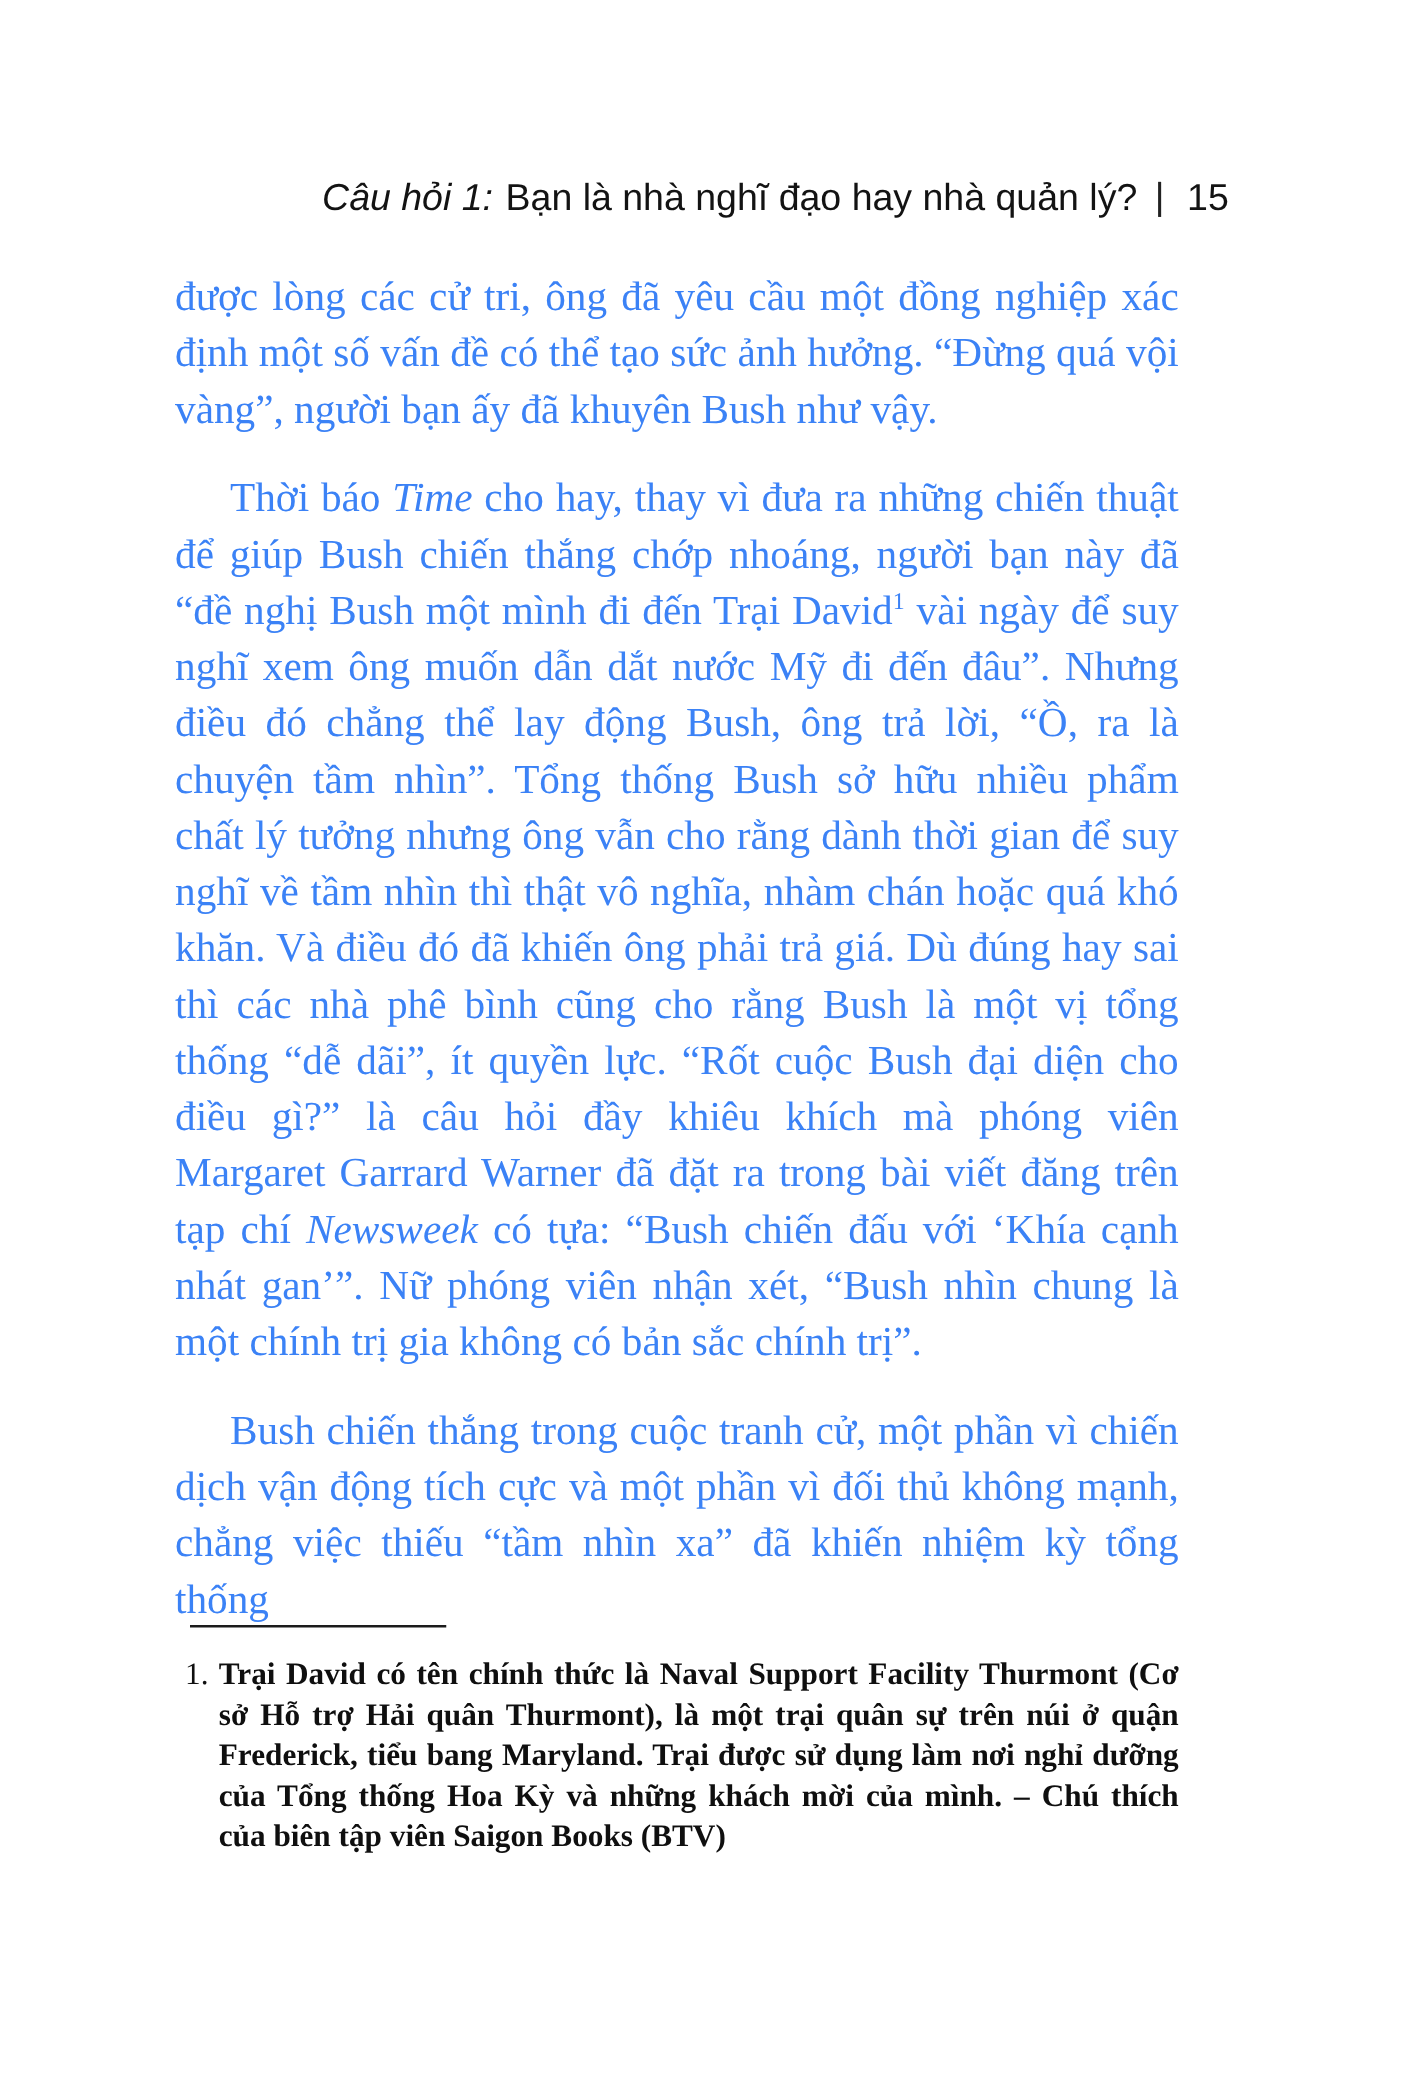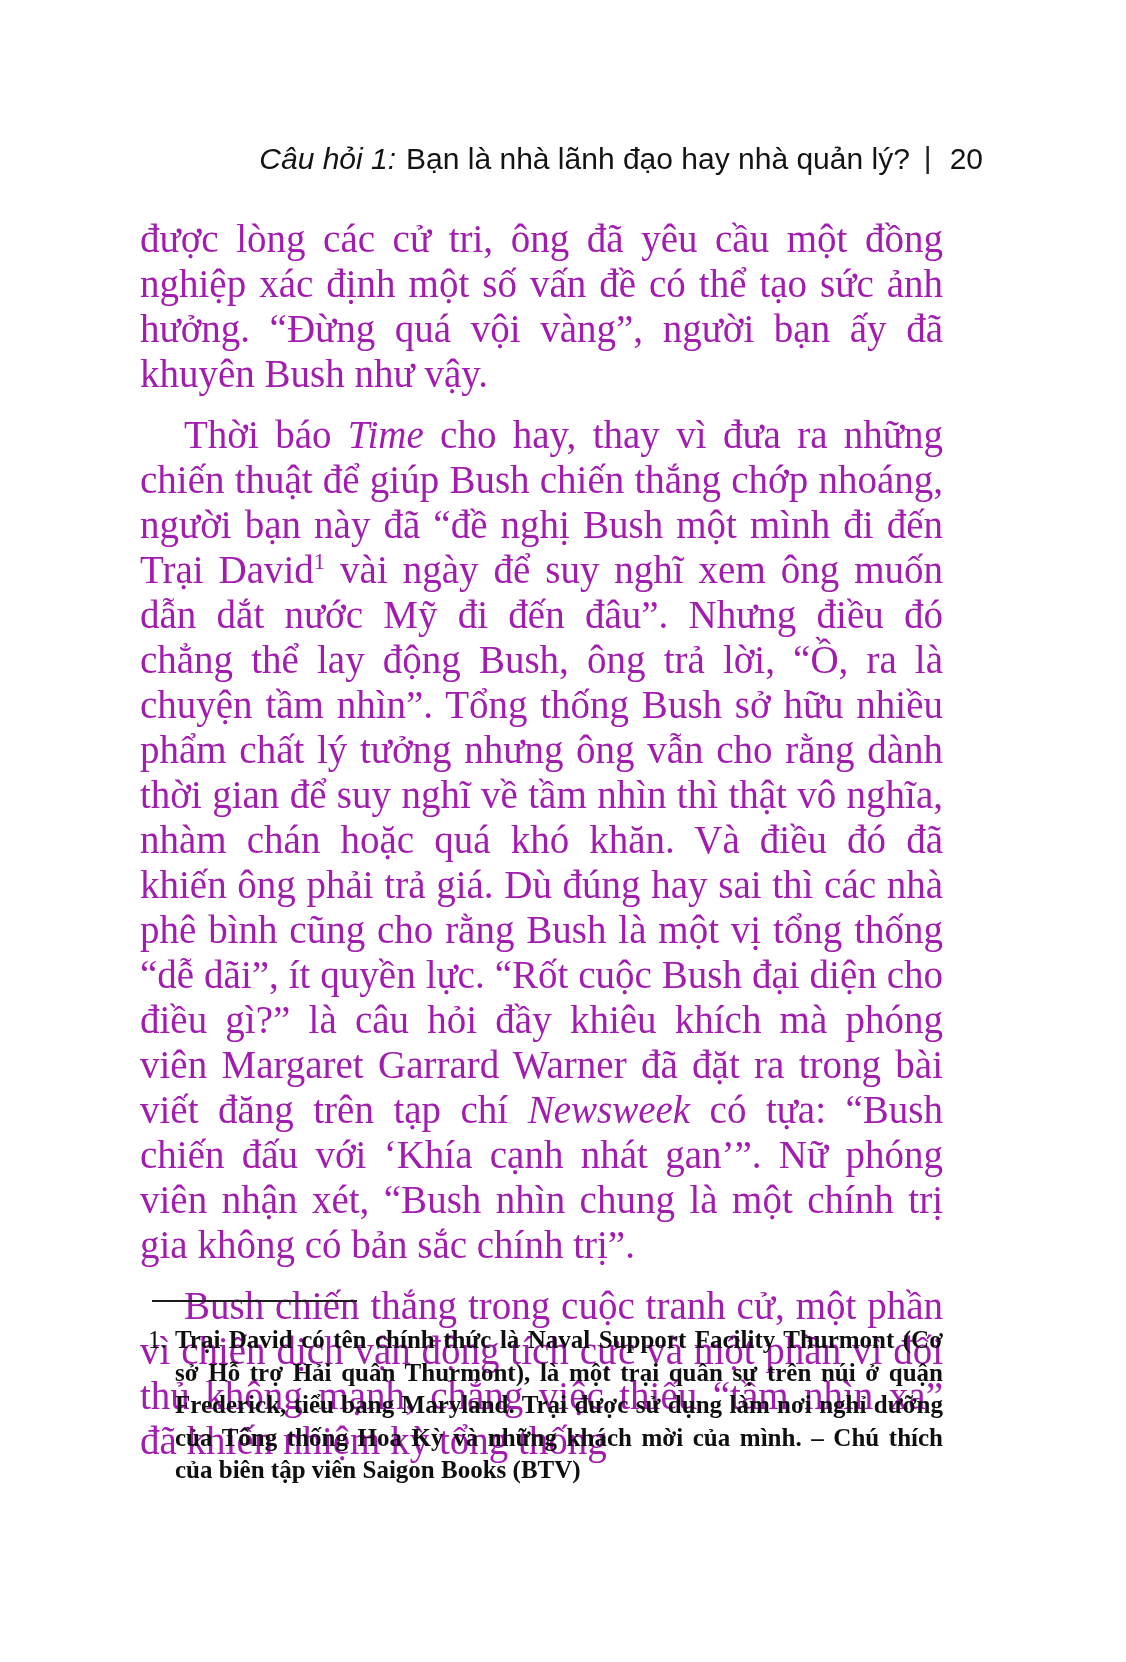--- a/index.html
+++ b/index.html
@@ -42,27 +42,27 @@
     transform: translateY(-1px);
   }
 
   
   .body-text {
     position: absolute;
     top: 216px;
     left: 140px;
     width: 803px;
     font-family: "Liberation Serif", "DejaVu Serif", serif;
-    font-size: 39px;
+    font-size: 33px;
     line-height: 45px;
     text-align: justify;
-    color: #a21caf;
+    color: #3b82f6;
   }
   .para { margin: 0; }
-  .para + .para { margin-top: 16px; }
+  .para + .para { margin-top: 26px; }
   .para.indent { text-indent: 44px; }
   .para em { font-style: italic; }
   .para sup {
     font-size: 0.58em;
     line-height: 0;
     vertical-align: super;
   }
 
   
   .footnote-section {
@@ -92,21 +92,21 @@
     text-align: justify;
     font-weight: bold;
   }
 </style>
 </head>
 <body>
 
 <div class="page">
 
   <header class="running-head">
-    <span class="chapter-label">Câu hỏi 1:</span><span class="chapter-title">Bạn là nhà lãnh đạo hay nhà quản lý?</span><span class="separator">|</span><span class="page-number">20</span>
+    <span class="chapter-label">Câu hỏi 1:</span><span class="chapter-title">Bạn là nhà nghĩ đạo hay nhà quản lý?</span><span class="separator">|</span><span class="page-number">15</span>
   </header>
 
   <main class="body-text">
       <p class="para"><span>được lòng các cử tri, ông đã yêu cầu một đồng nghiệp xác định một số vấn đề có thể tạo sức ảnh hưởng. “Đừng quá vội vàng”, người bạn ấy đã khuyên Bush như vậy.</span></p>
       <p class="para indent"><span>Thời báo </span><em>Time</em><span> cho hay, thay vì đưa ra những chiến thuật để giúp Bush chiến thắng chớp nhoáng, người bạn này đã “đề nghị Bush một mình đi đến Trại David</span><sup>1</sup><span> vài ngày để suy nghĩ xem ông muốn dẫn dắt nước Mỹ đi đến đâu”. Nhưng điều đó chẳng thể lay động Bush, ông trả lời, “Ồ, ra là chuyện tầm nhìn”. Tổng thống Bush sở hữu nhiều phẩm chất lý tưởng nhưng ông vẫn cho rằng dành thời gian để suy nghĩ về tầm nhìn thì thật vô nghĩa, nhàm chán hoặc quá khó khăn. Và điều đó đã khiến ông phải trả giá. Dù đúng hay sai thì các nhà phê bình cũng cho rằng Bush là một vị tổng thống “dễ dãi”, ít quyền lực. “Rốt cuộc Bush đại diện cho điều gì?” là câu hỏi đầy khiêu khích mà phóng viên Margaret Garrard Warner đã đặt ra trong bài viết đăng trên tạp chí </span><em>Newsweek</em><span> có tựa: “Bush chiến đấu với ‘Khía cạnh nhát gan’”. Nữ phóng viên nhận xét, “Bush nhìn chung là một chính trị gia không có bản sắc chính trị”.</span></p>
       <p class="para indent"><span>Bush chiến thắng trong cuộc tranh cử, một phần vì chiến dịch vận động tích cực và một phần vì đối thủ không mạnh, chẳng việc thiếu “tầm nhìn xa” đã khiến nhiệm kỳ tổng thống</span></p>
     </main>
 
   <footer class="footnote-section">
     <div class="footnote-rule"></div>

